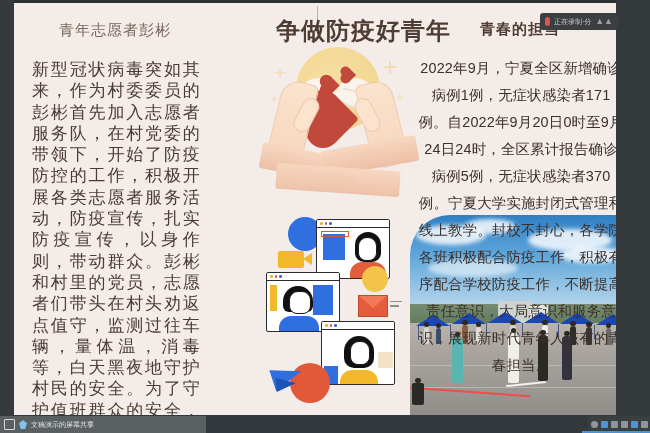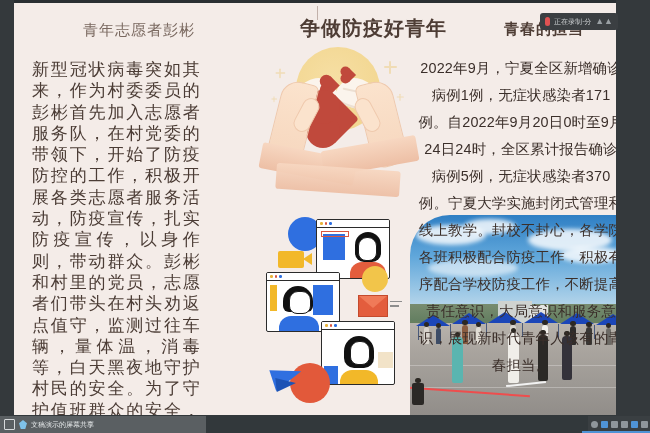--- a/index.html
+++ b/index.html
@@ -12,23 +12,23 @@
   .desk-right{position:absolute;left:616px;top:0;width:34px;height:433px;background:#34393c;}
   .desk-topstrip{position:absolute;left:0;top:0;width:650px;height:3px;background:#2a2f32;}
 
   
   .slide{position:absolute;left:14px;top:3px;width:602px;height:412px;background:#f4ece8;overflow:hidden;}
 
   
   .divider-tick{position:absolute;left:303px;top:3px;width:1px;height:14px;background:#b9a79f;opacity:.85;}
 
   
-  .hdr{position:absolute;color:#6b5a52;white-space:nowrap;font-weight:400;margin-left:24px;}
+  .hdr{position:absolute;color:#6b5a52;white-space:nowrap;font-weight:400;}
   .hdr-left{left:45px;top:18px;font-size:15px;letter-spacing:1px;color:#7a6960;}
-  .hdr-center{left:262px;top:12px;font-size:20px;font-weight:bold;color:#4e3d35;letter-spacing:1px;}
+  .hdr-center{left:262px;top:12px;font-size:24px;font-weight:bold;color:#4e3d35;letter-spacing:1px;}
   .hdr-right{left:466px;top:17px;font-size:15px;font-weight:bold;color:#4e3d35;letter-spacing:1px;}
 
   
   .col-left{position:absolute;left:18px;top:56px;width:168px;height:358px;
             font-size:17px;line-height:21.3px;color:#4b3c35;text-align:justify;
             letter-spacing:.2px;}
 
   
   .col-right{position:absolute;left:404px;top:52px;width:206px;height:365px;
              font-size:14.4px;line-height:27px;color:#3b2f2a;text-align:center;

